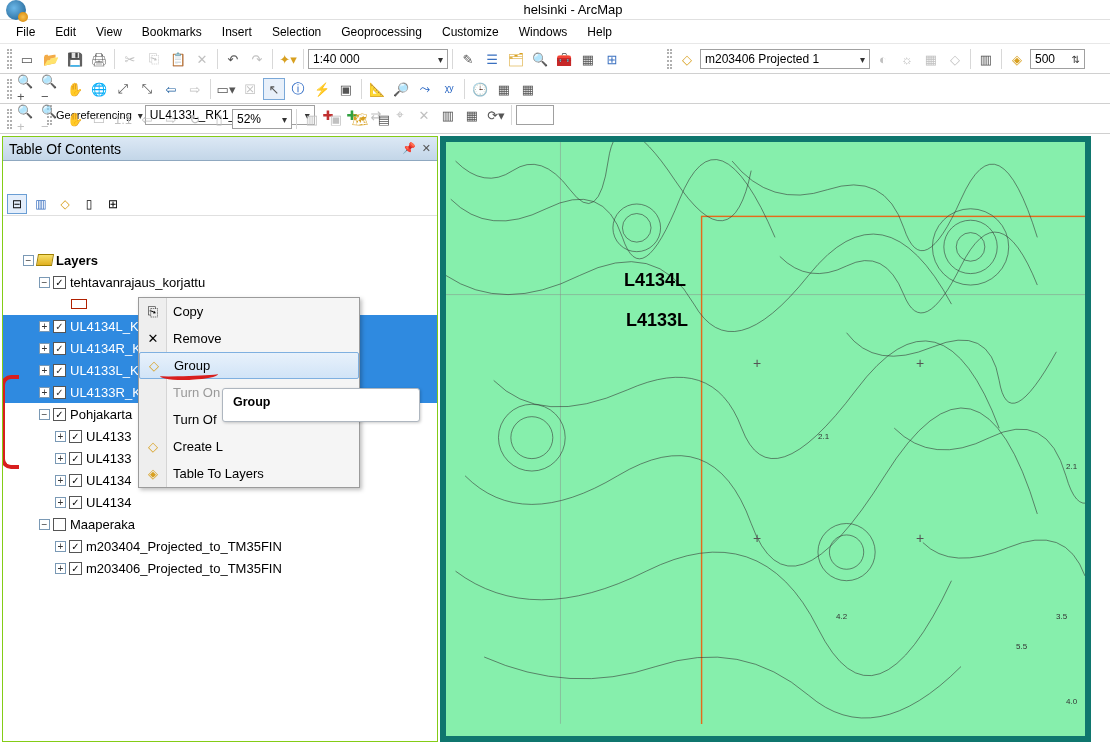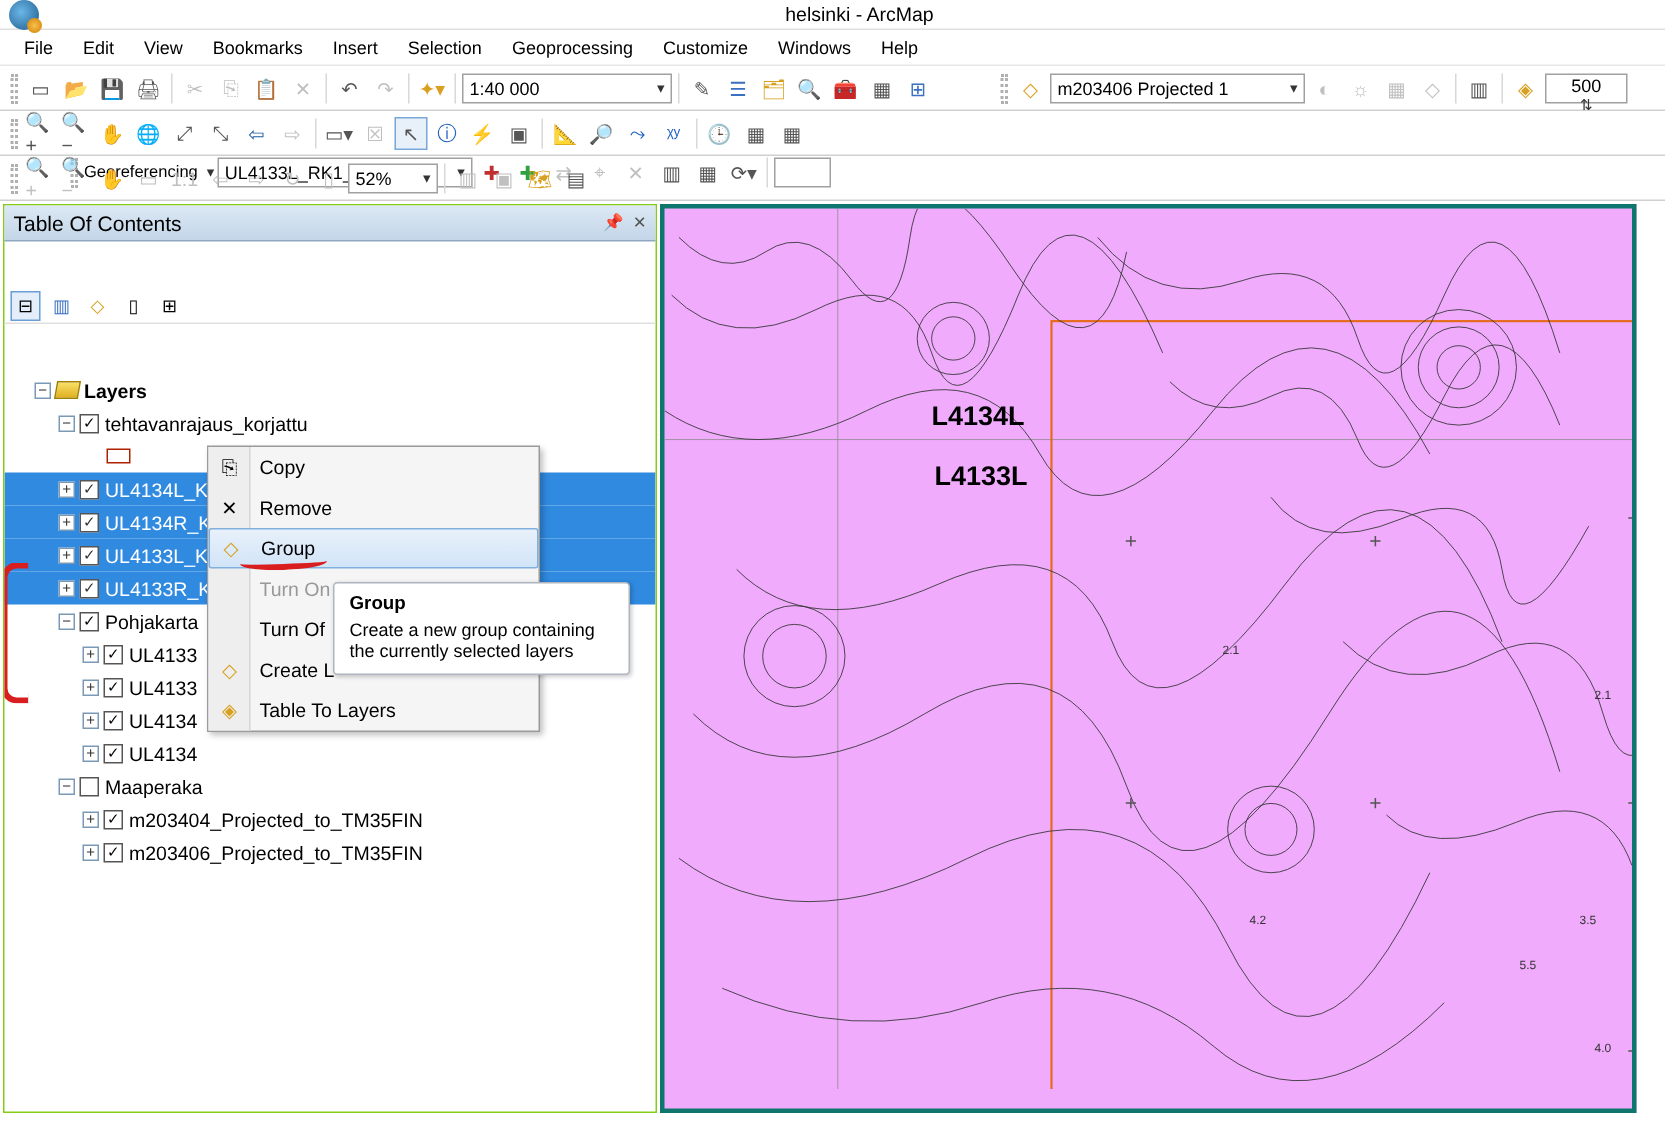--- a/index.html
+++ b/index.html
@@ -245,25 +245,25 @@
     box-shadow: 1px 1px 3px rgba(0,0,0,.2);
     padding: 6px 10px 8px;
     font-size:12px;
     z-index:70;
   }
   .tip .tiptitle { font-weight:bold; margin-bottom:4px; font-size:12.5px;}
 
   
   .map {
     flex:1;
-    border:3px solid #0f766e;
+    border:6px solid #0f766e;
     margin:2px 19px 2px 0;
     position:relative;
     overflow:hidden;
-    background:#f0abfc;
+    background:#86efac;
   }
   .map svg { position:absolute; inset:0; }
   .maplabel {
     position:absolute; font-size:18px; font-weight:bold;
     font-family: Arial, sans-serif;
   }
   .crosshair {
     position:absolute; width:12px; height:12px;
     color:#555;
     font-size:14px; line-height:12px;
@@ -337,21 +337,21 @@
       <span class="dd-arrow">▾</span>
     </div>
     <div class="tbtn dis">◐</div>
     <div class="tbtn dis">☼</div>
     <div class="tbtn dis">▦</div>
     <div class="tbtn dis">◇</div>
     <div class="tsep"></div>
     <div class="tbtn">▥</div>
     <div class="tsep"></div>
     <div class="tbtn" style="color:#d8a020">◈</div>
-    <div class="scale-box" style="width:55px;flex-direction:column;">
+    <div class="scale-box" style="width:55px;">
       <span>500</span>
       <span class="dd-arrow">⇅</span>
     </div>
   </div>
 </div>
 
 <div class="toolbars" style="height:30px;">
   <div class="tb">
     <div class="tbhandle"></div>
     <div class="tbtn">🔍+</div>
@@ -602,14 +602,13 @@
   </div>
   <div class="ctx-item">
     <span class="cicon" style="color:#d8a020">◈</span>
     <span>Table To Layers</span>
   </div>
 </div>
 <div class="red-underline"></div>
 
 <div class="tip">
   <div class="tiptitle">Group</div>
-  <div>Create a new group containing the currently selected layers</div>
 </div>
 
 </body></html>

